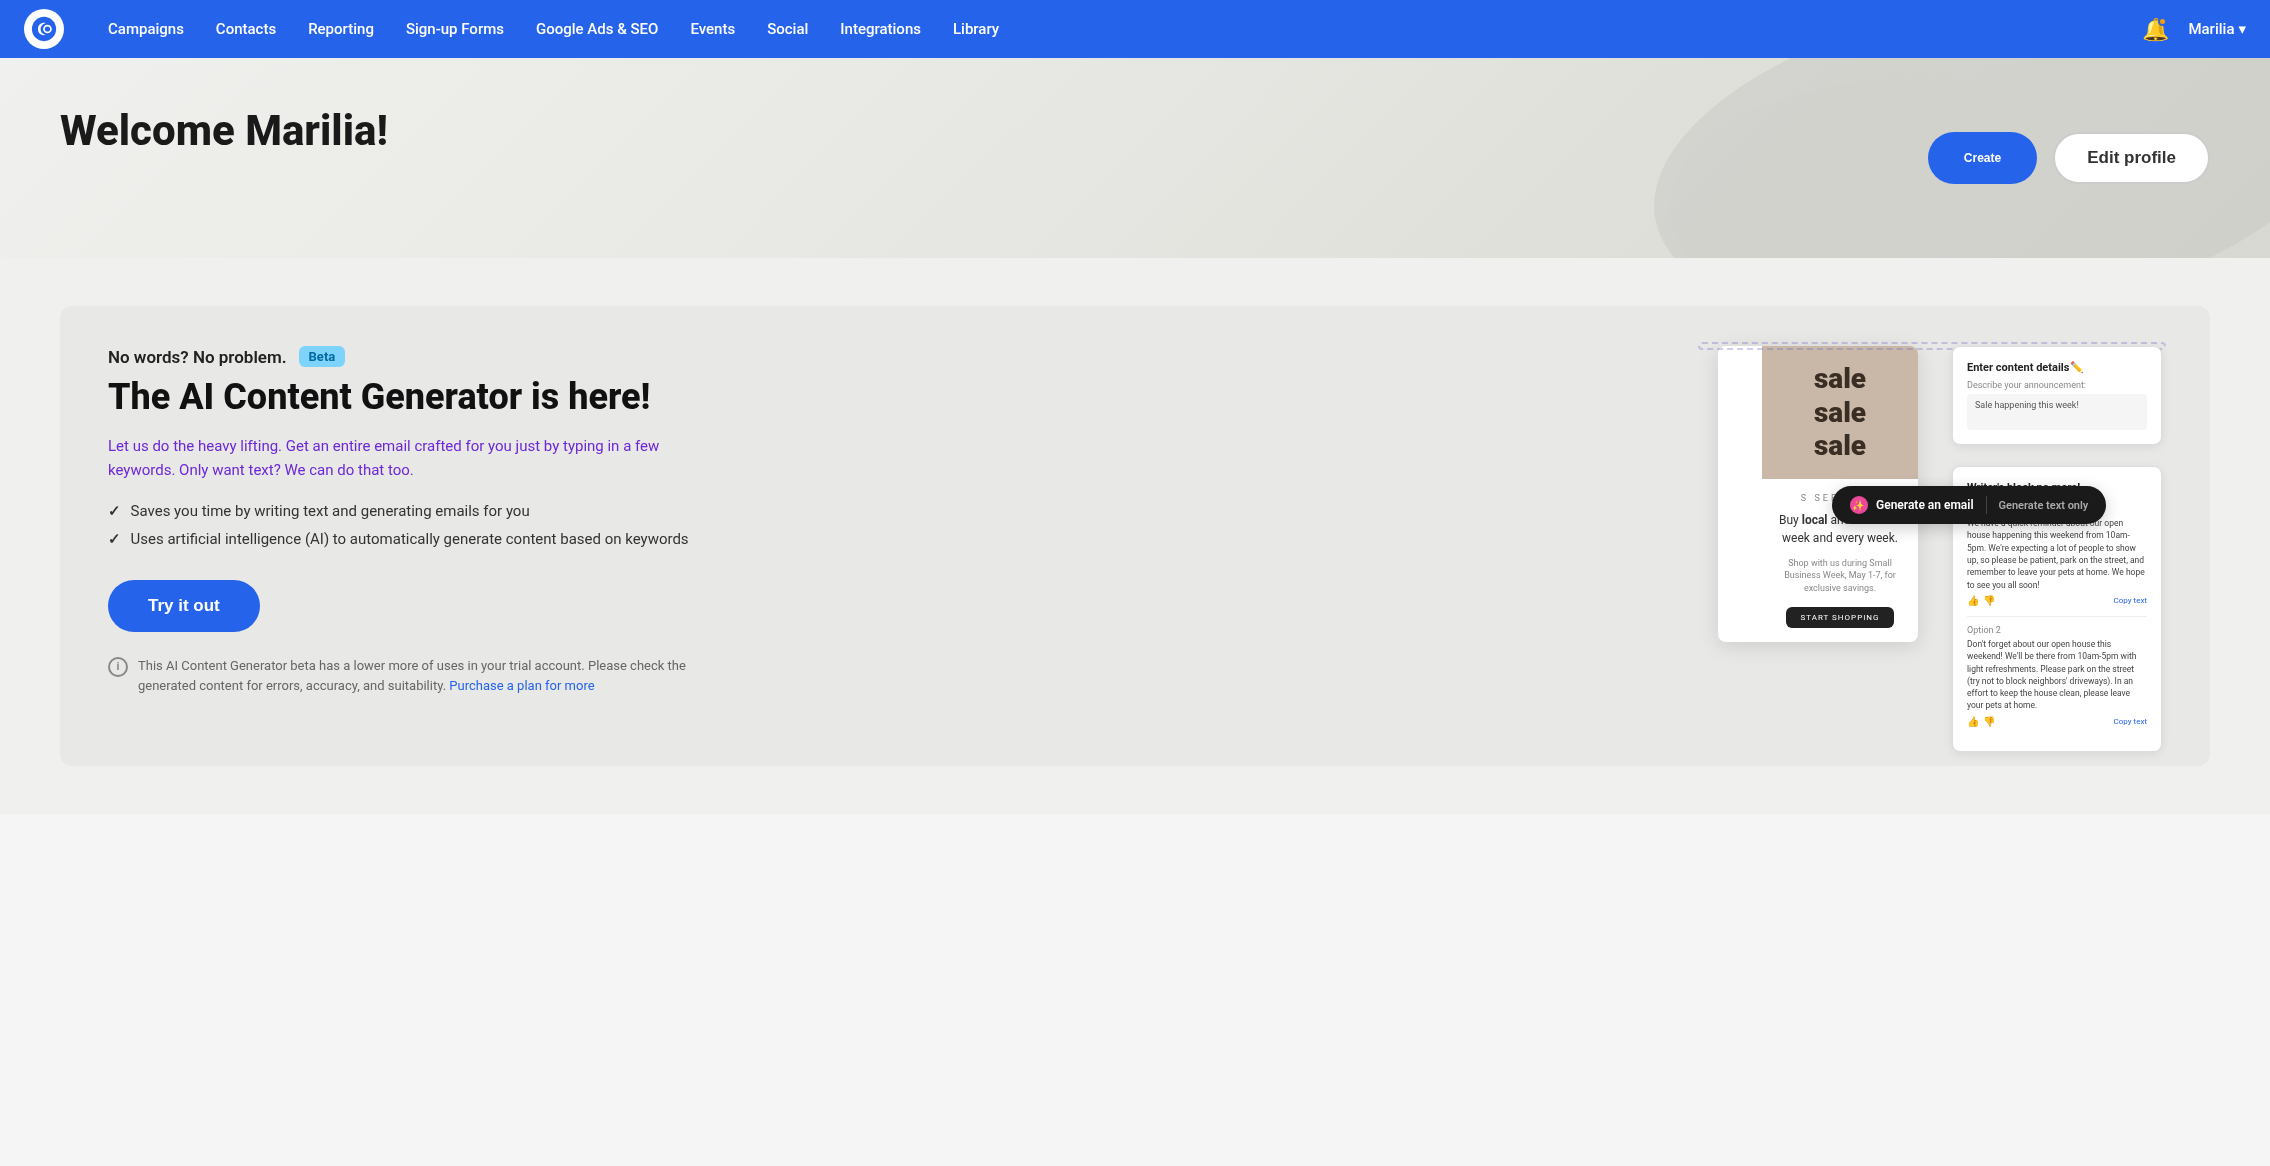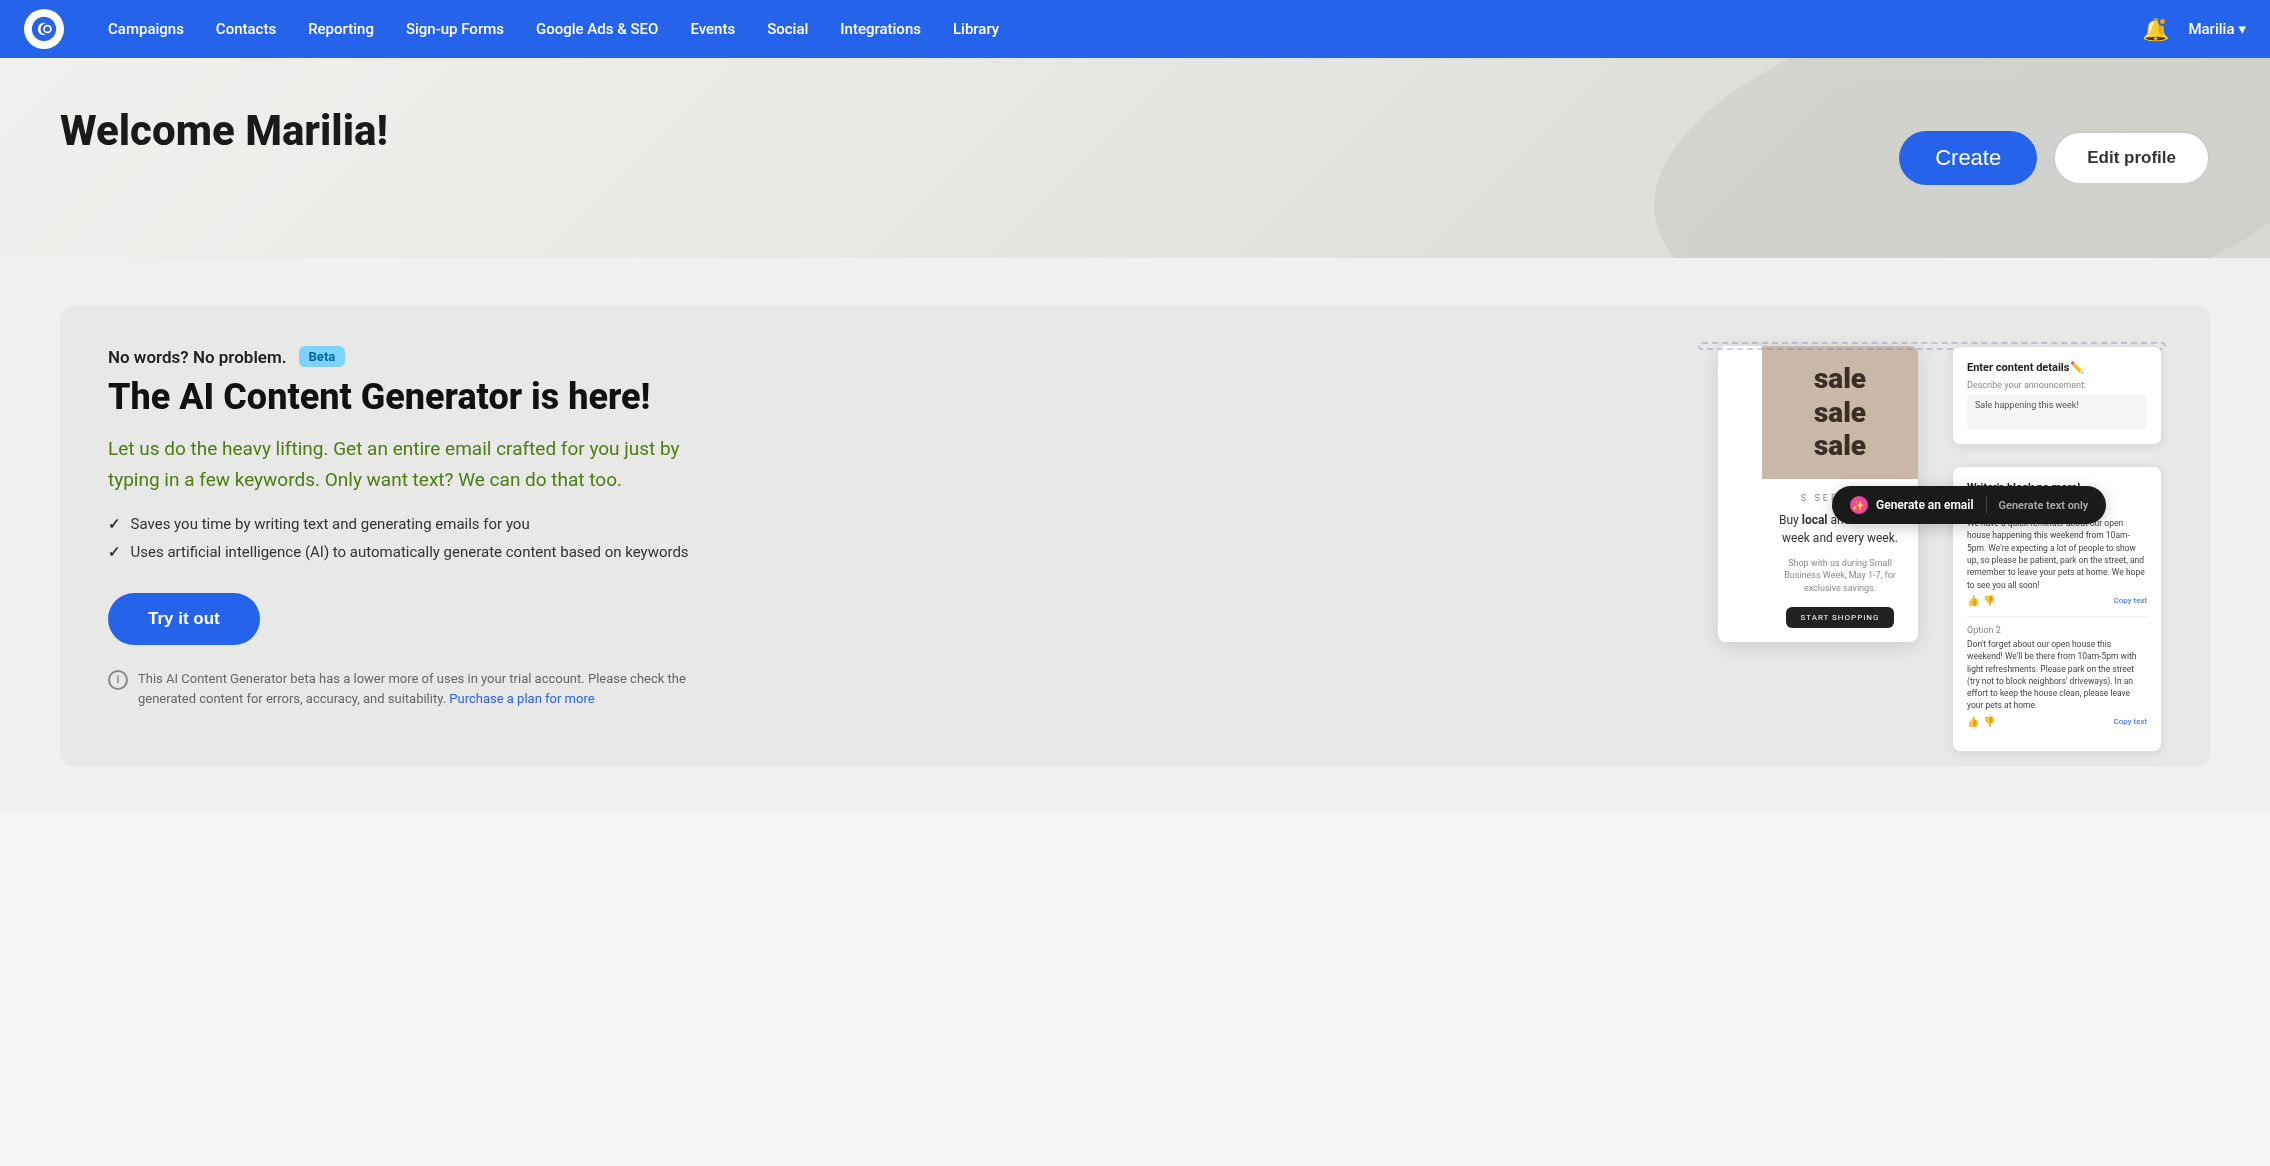--- a/index.html
+++ b/index.html
@@ -133,22 +133,22 @@
       display: flex;
       gap: 16px;
       z-index: 2;
     }
     .btn-create {
       background: #2563eb;
       color: white;
       border: none;
       border-radius: 50px;
       padding: 14px 36px;
-      font-size: 22px;
-      font-weight: 400;
+      font-size: 12px;
+      font-weight: 700;
       cursor: pointer;
     }
     .btn-edit {
       background: white;
       color: #333;
       border: 2px solid #ccc;
       border-radius: 50px;
       padding: 14px 32px;
       font-size: 17px;
       font-weight: 600;
@@ -191,22 +191,22 @@
       border-radius: 6px;
     }
     .ai-heading {
       font-size: 36px;
       font-weight: 800;
       color: #111;
       margin-bottom: 16px;
       line-height: 1.15;
     }
     .ai-desc {
-      font-size: 19px;
-      color: #4d7c0f;
+      font-size: 15px;
+      color: #6d28d9;
       line-height: 1.6;
       margin-bottom: 20px;
       max-width: 600px;
     }
     .ai-features {
       list-style: none;
       margin-bottom: 32px;
     }
     .ai-features li {
       font-size: 15px;

